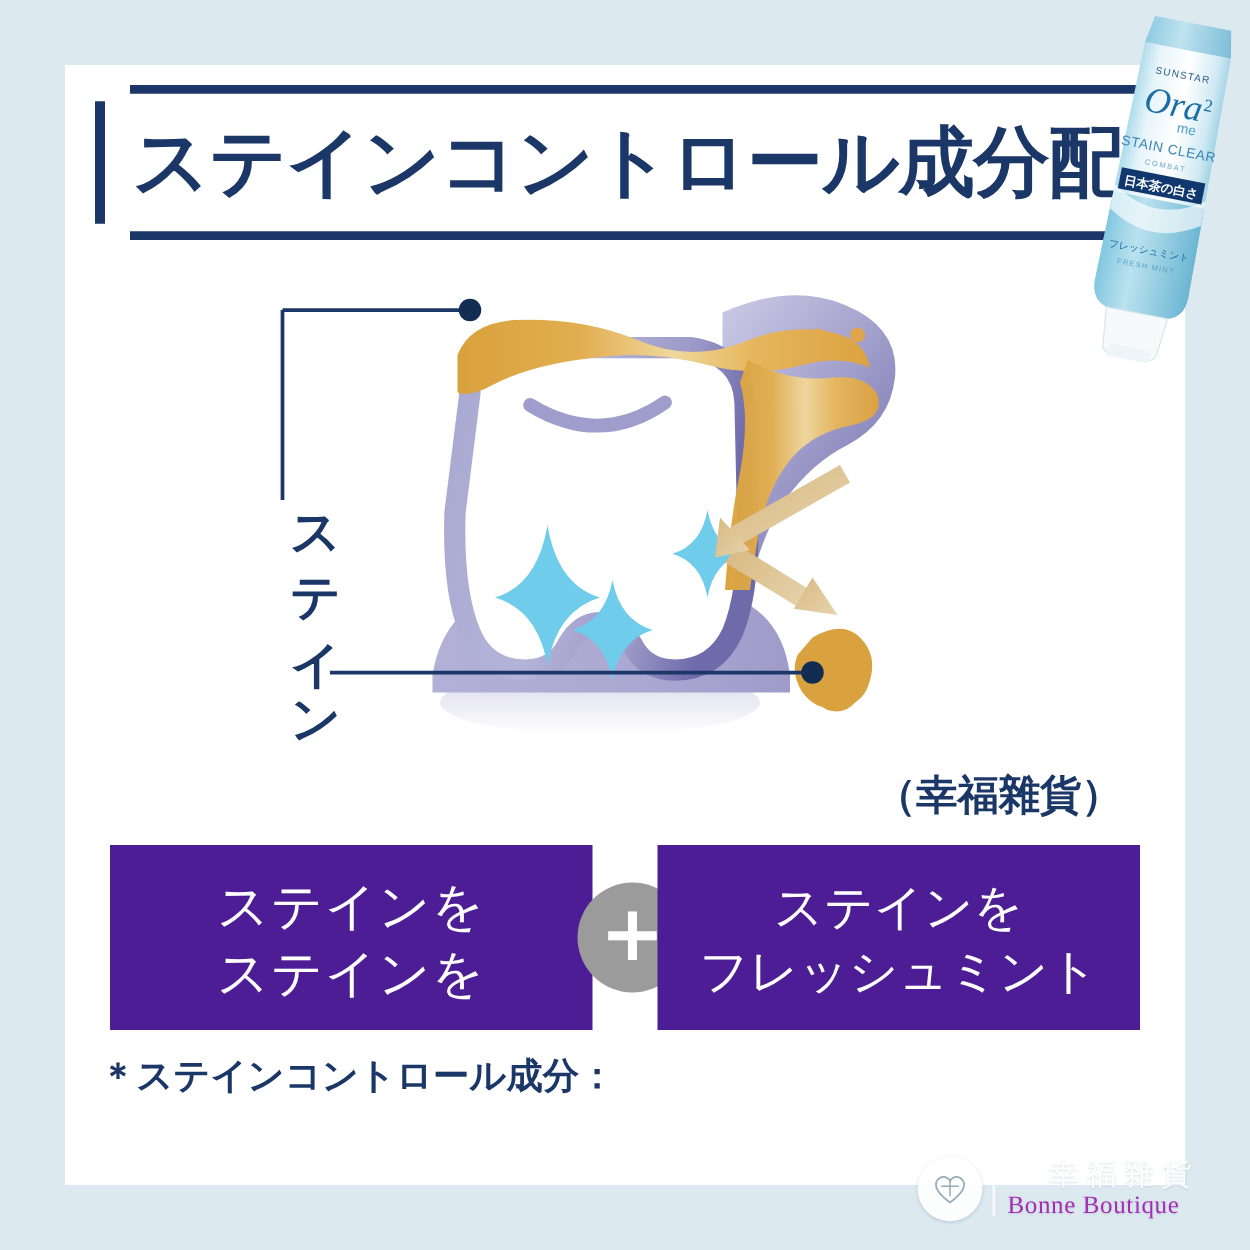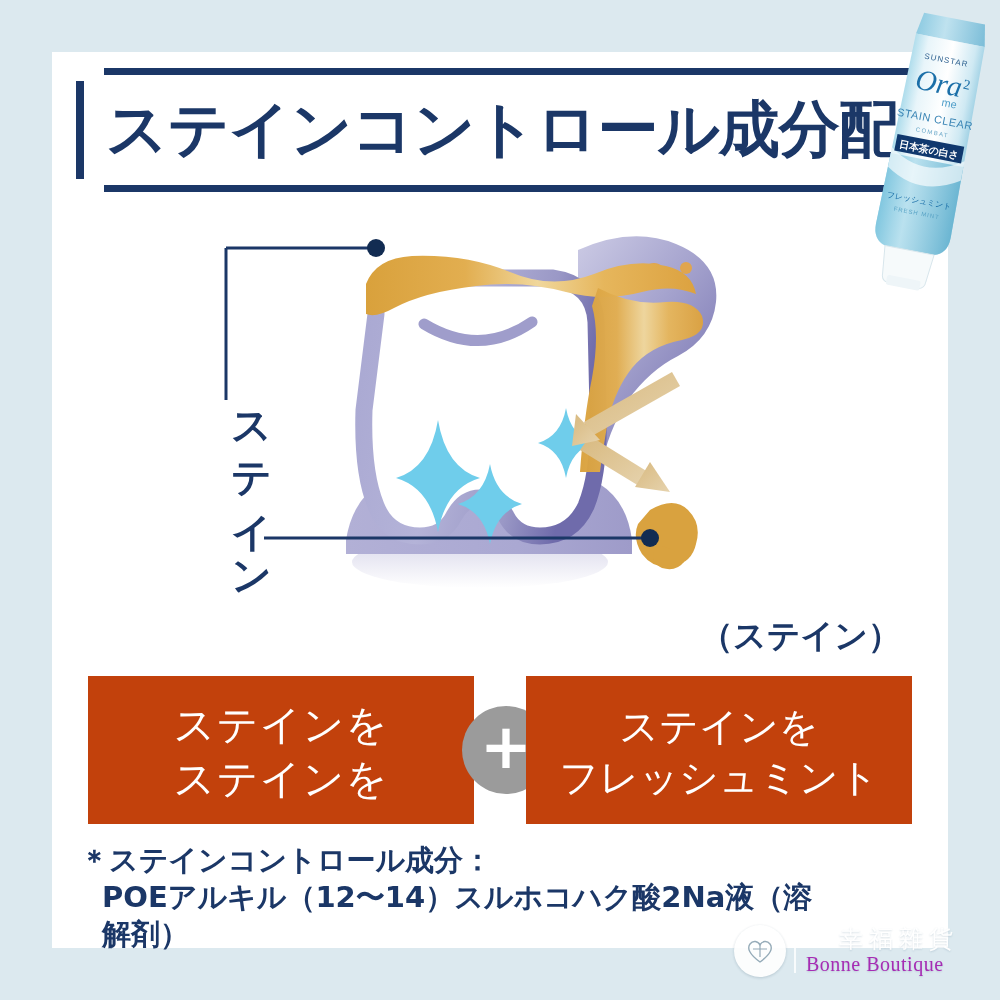--- a/index.html
+++ b/index.html
@@ -87,21 +87,21 @@
 
   
   .benefits{
     position:absolute;
     left:88px;top:676px;
     width:824px;height:148px;
   }
   .bbox{
     position:absolute;top:0;
     width:386px;height:148px;
-    background:#c2410c;
+    background:#4c1d95;
     display:flex;flex-direction:column;
     align-items:center;justify-content:center;
     box-sizing:border-box;
     padding-top:4px;
   }
   .bbox.left{left:0;}
   .bbox.right{left:438px;}
   .bline{
     color:#ffffff;
     font-size:41px;
@@ -316,41 +316,40 @@
       <path d="M46 38 L46 190" fill="none" stroke="#1b3767" stroke-width="3"></path>
       <path d="M46 38 L196 38" fill="none" stroke="#1b3767" stroke-width="3"></path>
       <circle cx="196" cy="38" r="9" fill="#122c52"></circle>
       <path d="M84 328 L470 328" fill="none" stroke="#1b3767" stroke-width="3"></path>
       <circle cx="470" cy="328" r="9" fill="#122c52"></circle>
     </svg>
   </div>
 
   <div class="vlabel">ステイン</div>
 
-  <div class="caption">（ステイン）</div>
+  <div class="caption">（幸福雜貨）</div>
 
   <div class="benefits">
     <div class="bbox left">
       <div class="bline">ステインを</div>
       <div class="bline">ステインを</div>
     </div>
 
     <div class="plus">
       <span class="glyph">+</span>
     </div>
 
     <div class="bbox right">
       <div class="bline">ステインを</div>
       <div class="bline">フレッシュミント</div>
     </div>
   </div>
 
   <div class="footnote">
     <div>＊ステインコントロール成分：</div>
-    <div class="fn-l2">POEアルキル（12〜14）スルホコハク酸2Na液（溶解剤）</div>
   </div>
 
   <div class="watermark">
     <div class="wm-circle">
       <svg width="30" height="28" viewBox="0 0 30 28" xmlns="http://www.w3.org/2000/svg">
         <path d="M15 25 C4 17 2 11 5 7 C8 3 13 4 15 8 C17 4 22 3 25 7 C28 11 26 17 15 25 Z" fill="none" stroke="#8fa6b4" stroke-width="1.4"></path>
         <path d="M15 6 L15 20 M8 12 L22 12" stroke="#8fa6b4" stroke-width="1.2"></path>
       </svg>
     </div>
     <div class="wm-divider"></div>

